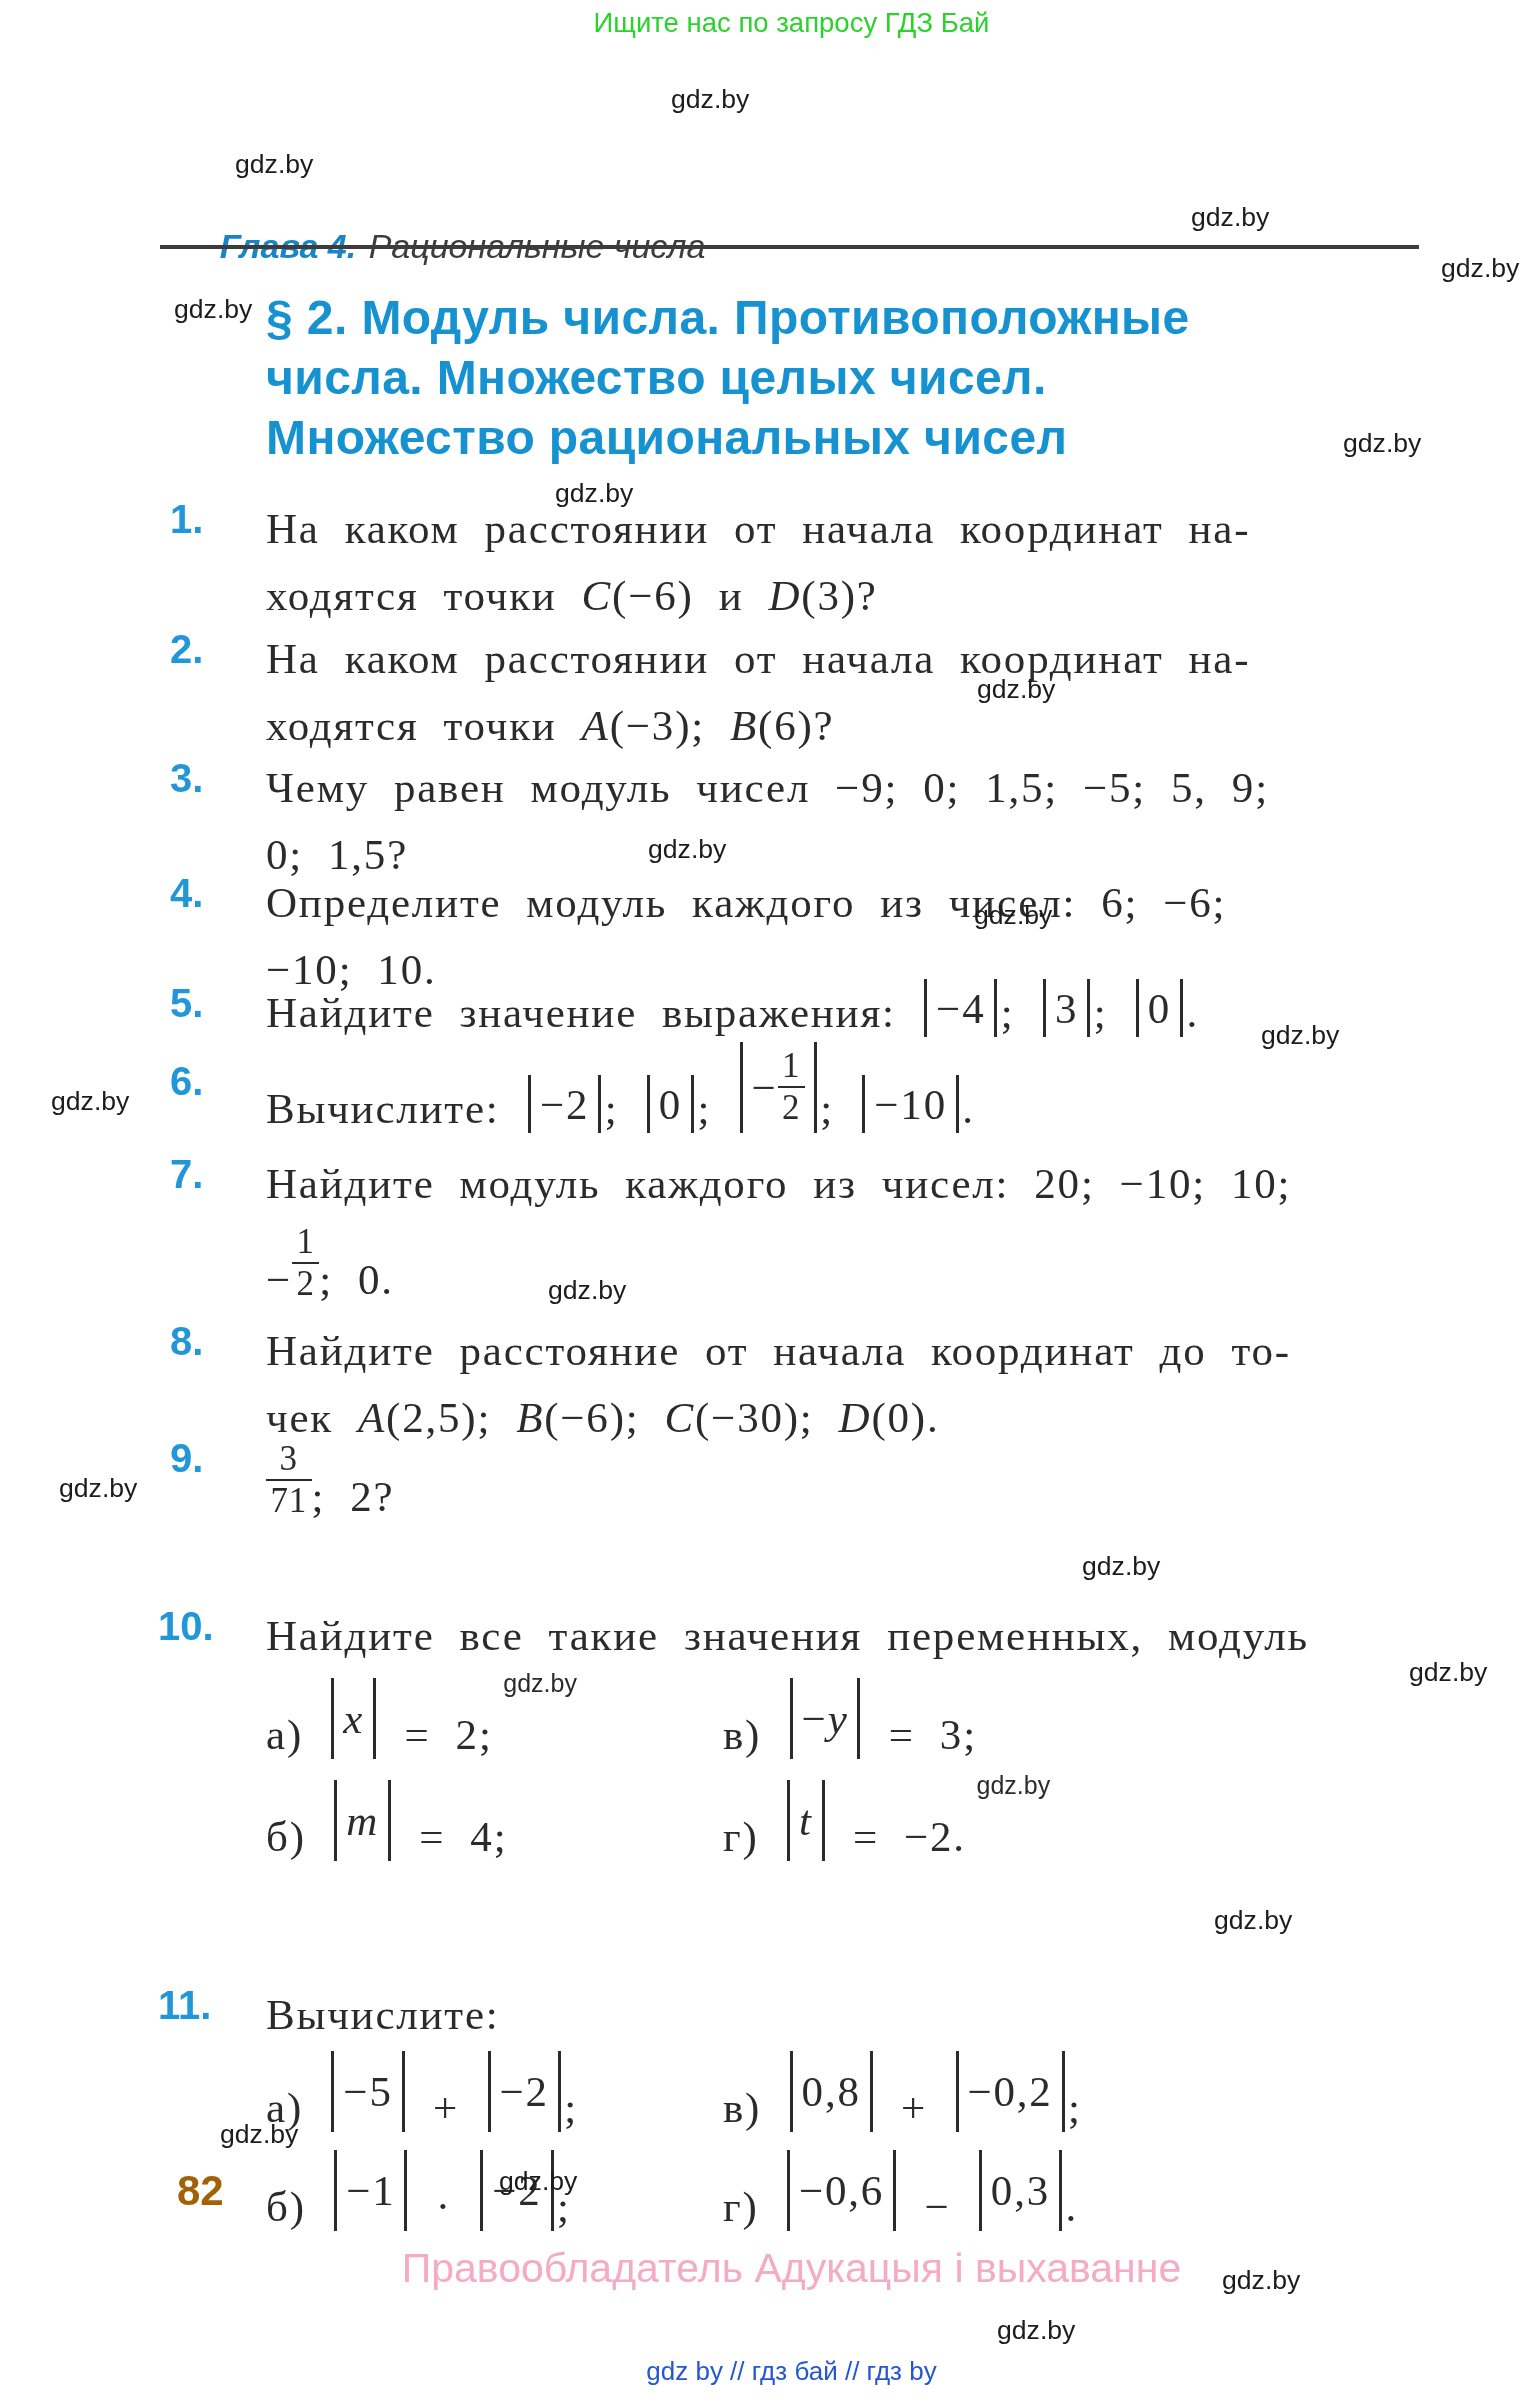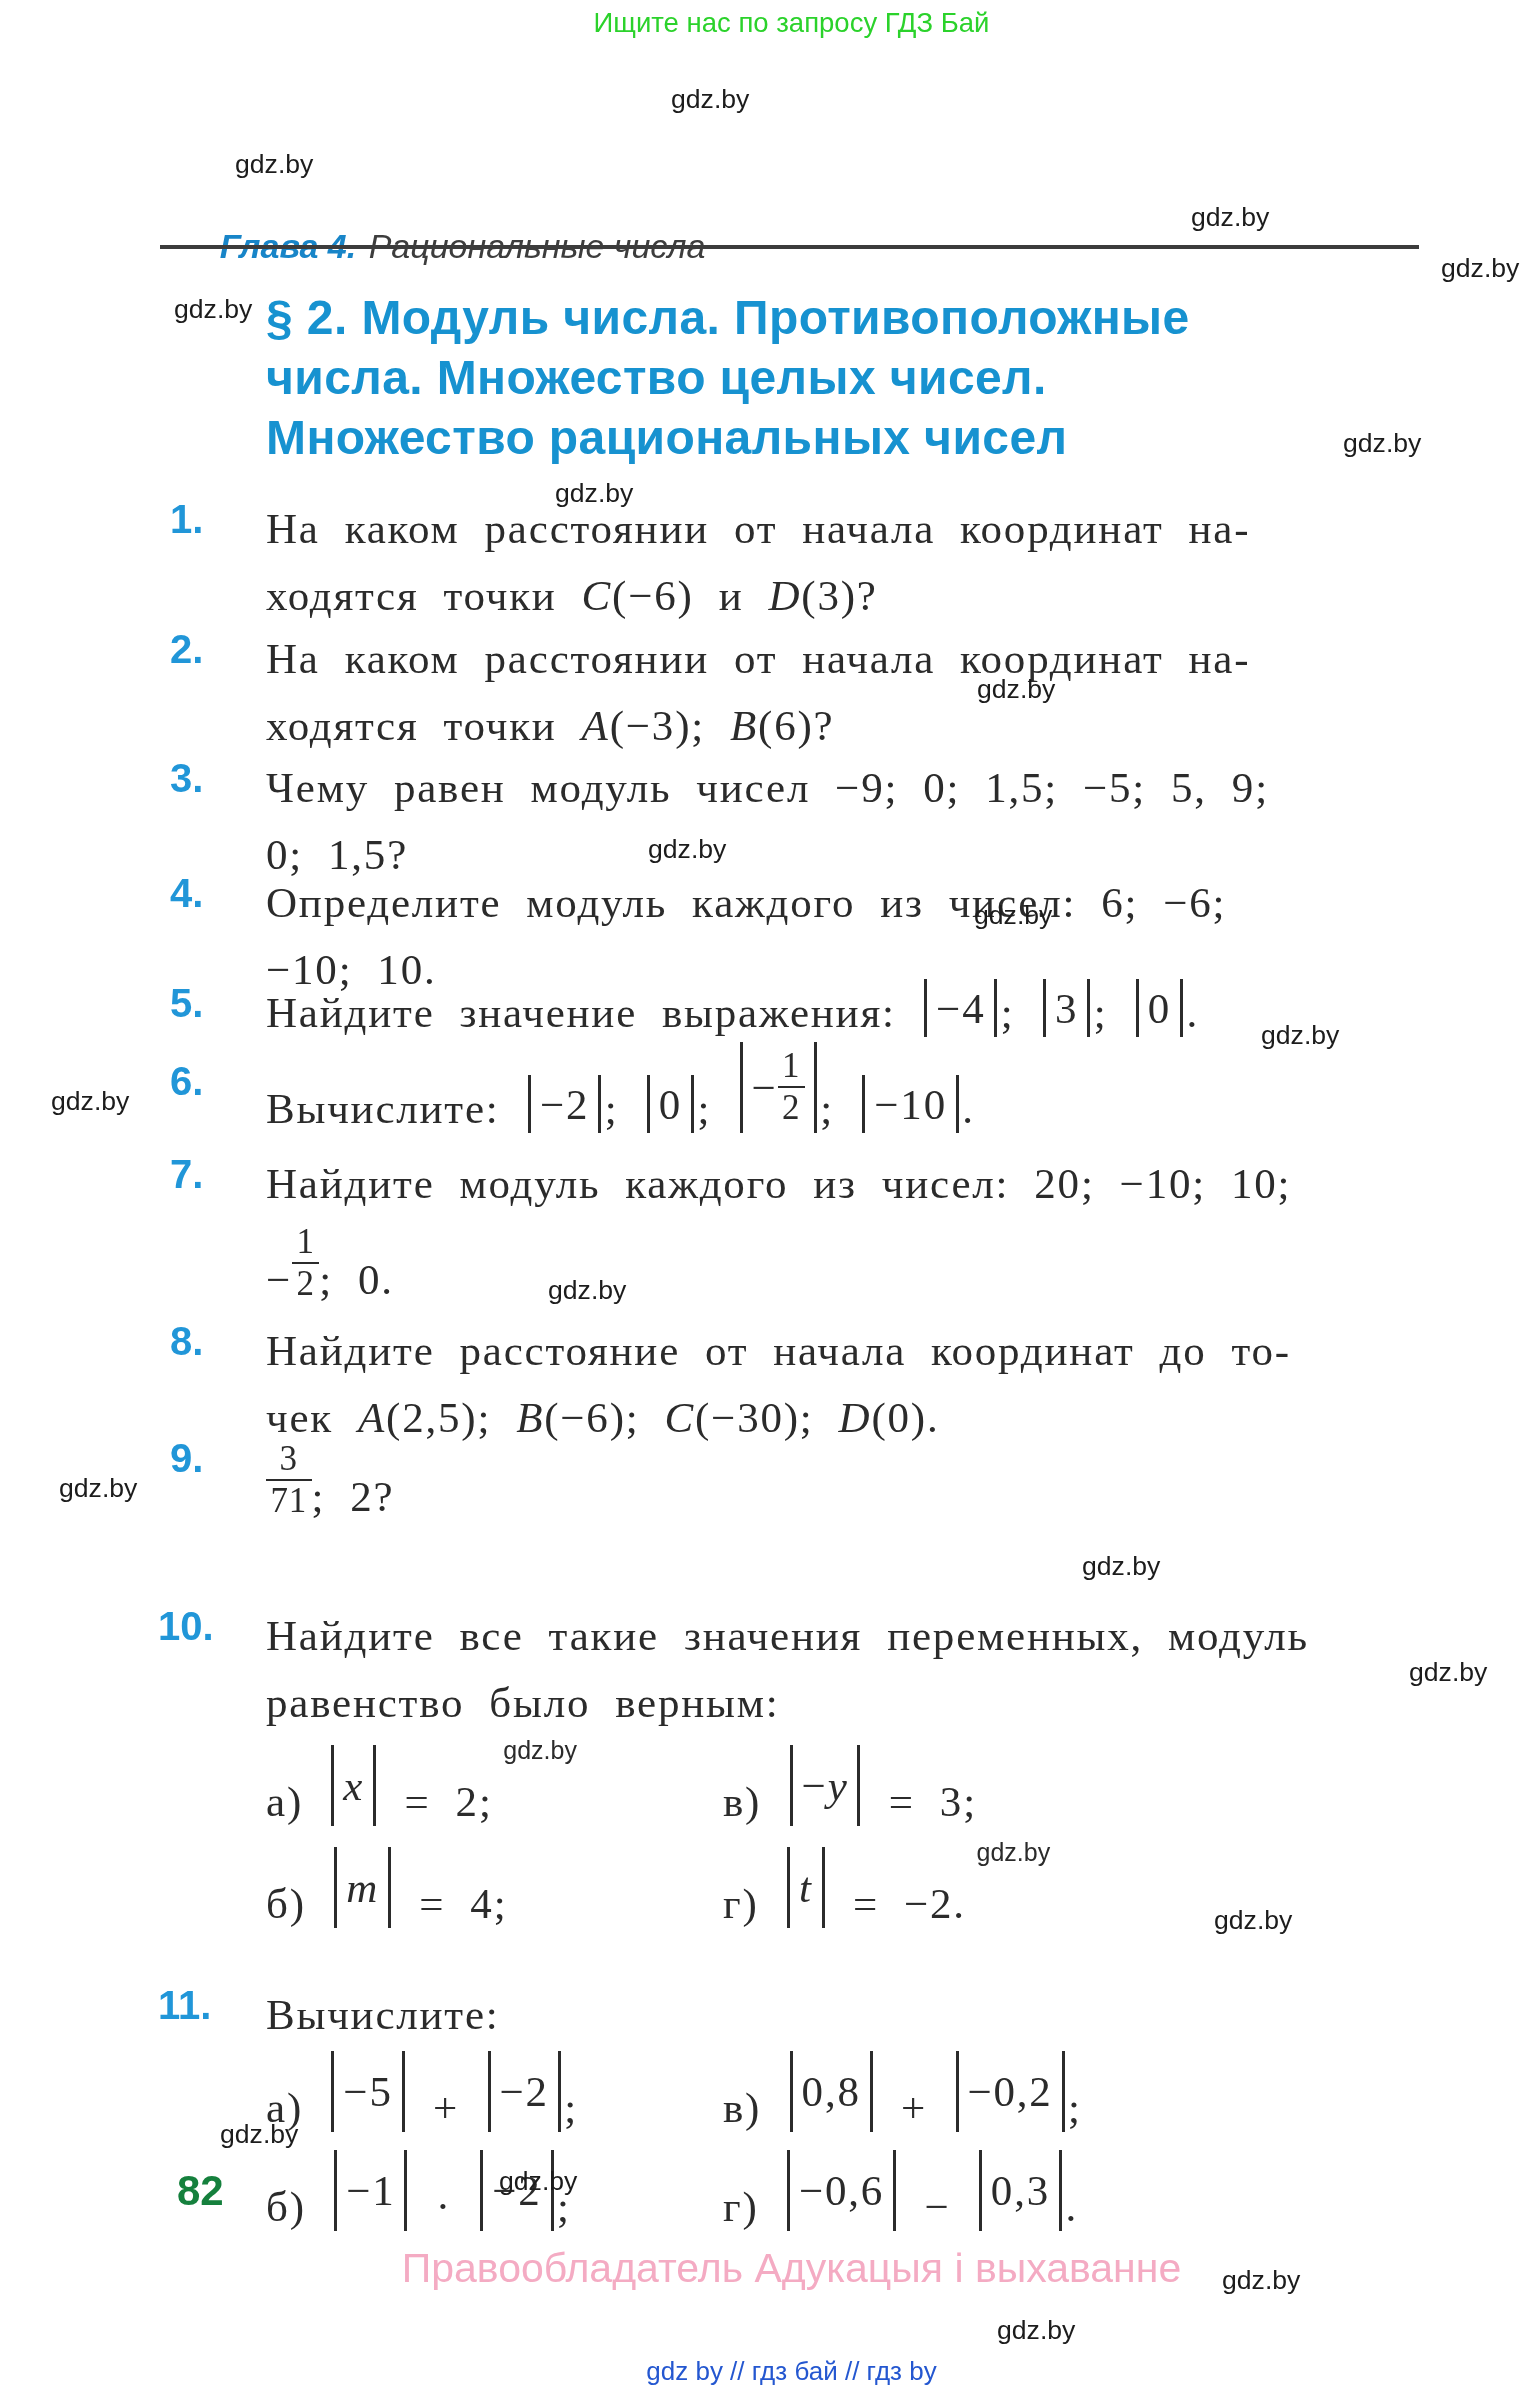--- a/index.html
+++ b/index.html
@@ -57,21 +57,21 @@
     font-family:"Liberation Sans","DejaVu Sans",sans-serif;
     font-size:25px; letter-spacing:0; word-spacing:normal;
     align-self:flex-start; position:relative; top:-8.9px; margin-left:10.6px; white-space:pre;
   }
   .items { display:grid; grid-template-columns:457px 1fr; row-gap:21px; margin-top:17.7px; }
   .items .abs { padding:16px 8.9px; }
   .p11items { row-gap:17.7px; margin-top:12.4px; }
   .page-number {
     position:absolute; left:177px; top:2167px;
     font-family:"Liberation Sans","DejaVu Sans",sans-serif;
-    font-size:42px; font-weight:bold; color:#15803d;
+    font-size:42px; font-weight:bold; color:#a16207;
   }
   .footer-pink {
     position:absolute; left:0; top:2245px; width:100%; text-align:center;
     font-family:"Liberation Sans","DejaVu Sans",sans-serif;
     font-size:41px; color:#f4abc3;
   }
   .footer-links {
     position:absolute; left:0; top:2356px; width:100%; text-align:center;
     font-family:"Liberation Sans","DejaVu Sans",sans-serif;
     font-size:26px; color:#2457d0;
@@ -231,23 +231,20 @@
           <span class="den">71</span>
         </span>
         <span class="t">; 2?</span>
       </div>
   </div>
 
   <div class="problem" style="top:1593px">
     <span class="pnum wide">10.</span>
     <div class="pline">
         <span class="t">Найдите все такие значения переменных, модуль</span>
-      </div>
-    <div class="pline">
-        <span class="t">равенство было верным:</span>
       </div>
     <div class="items">
       <div class="pline">
           <span class="t">а) </span>
           <span class="abs">
             <span class="it">x</span>
           </span>
           <span class="t"> = 2;</span>
           <span class="supwm">gdz.by</span>
         </div>

